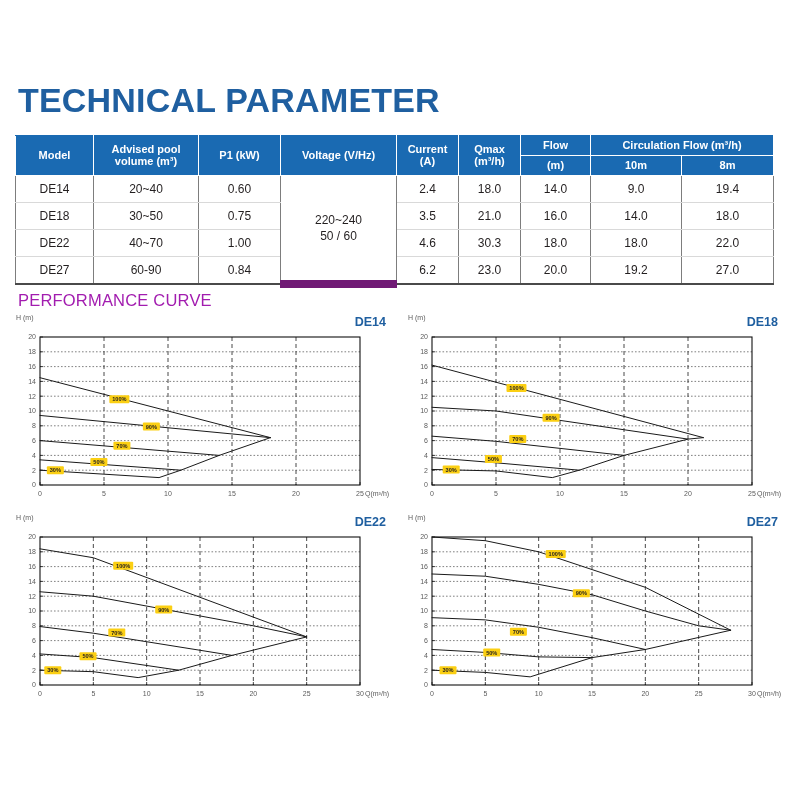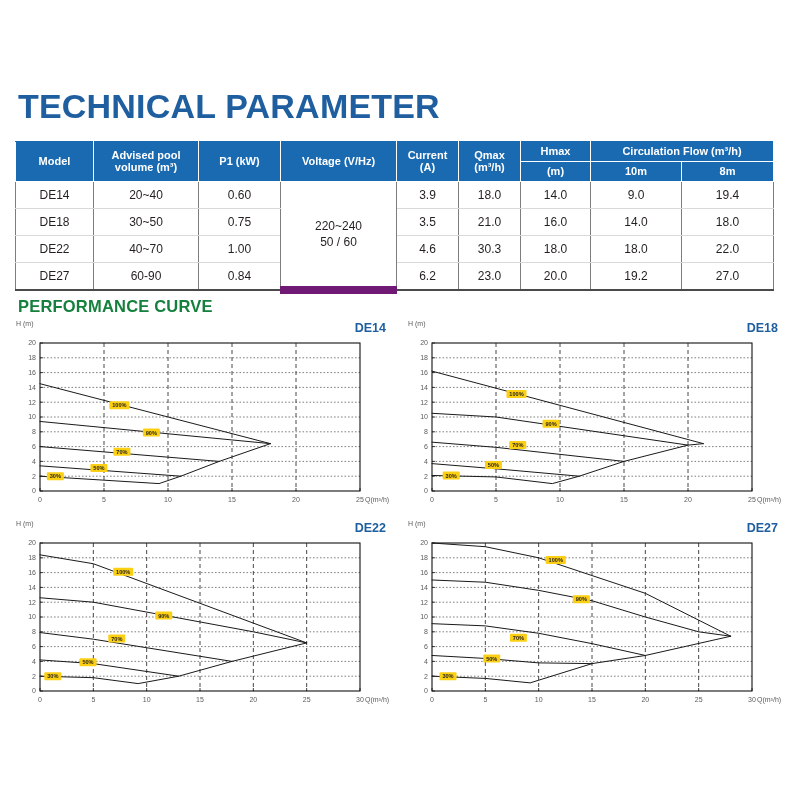--- a/index.html
+++ b/index.html
@@ -1,21 +1,21 @@
 <!DOCTYPE html>
 <html><head>
 <meta charset="utf-8">
 <style>
   html,body{margin:0;padding:0;}
   body{
     width:800px;height:800px;background:#ffffff;
     font-family:"Liberation Sans",sans-serif;
     color:#231f20;overflow:hidden;position:relative;
   }
-  .page{position:absolute;left:0;top:11px;width:800px;height:776px;}
+  .page{position:absolute;left:0;top:5px;width:800px;height:776px;}
 
   
   .main-title{
     position:absolute;left:18px;top:78px;
     font-size:34px;font-weight:700;letter-spacing:.2px;
     color:#1f5fa0;line-height:1;
   }
 
   
   .spec-table{
@@ -39,21 +39,21 @@
   .spec-table td.volt{
     border-top:1px solid #7d7d7d;border-bottom:8px solid #701a75;
     line-height:1.35;
   }
   .spec-table tr:first-child th{border-top:1px solid #1a6ab2;}
   .hdr-sub{font-size:11px;}
 
   
   .section-title{
     position:absolute;left:18px;top:286px;
-    font-size:16.5px;font-weight:700;color:#15803d;letter-spacing:.2px;
+    font-size:16.5px;font-weight:400;color:#a21caf;letter-spacing:.2px;
   }
 
   
   .chart-block{position:absolute;}
   .chart-model{
     position:absolute;right:4px;top:-2px;
     font-size:12.5px;font-weight:700;color:#1f5fa0;
   }
   .axis-y-label{
     position:absolute;left:-2px;top:-3px;
@@ -92,39 +92,39 @@
         <th rowspan="2">P1 (kW)</th>
         <th rowspan="2">Voltage (V/Hz)</th>
         <th rowspan="2">
           <span>Current</span><br>
           <span>(A)</span>
         </th>
         <th rowspan="2">
           <span>Qmax</span><br>
           <span>(m³/h)</span>
         </th>
-        <th>Hmax</th>
+        <th>Flow</th>
         <th colspan="2">Circulation Flow (m³/h)</th>
       </tr>
       <tr>
         <th class="hdr-sub">(m)</th>
         <th class="hdr-sub">10m</th>
         <th class="hdr-sub">8m</th>
       </tr>
     </thead>
     <tbody>
       <tr>
         <td>DE14</td>
         <td>20~40</td>
         <td>0.60</td>
         <td class="volt" rowspan="4">
           <span>220~240</span><br>
           <span>50 / 60</span>
         </td>
-        <td>3.9</td>
+        <td>2.4</td>
         <td>18.0</td>
         <td>14.0</td>
         <td>9.0</td>
         <td>19.4</td>
       </tr>
       <tr>
         <td>DE18</td>
         <td>30~50</td>
         <td>0.75</td>
         <td>3.5</td>

